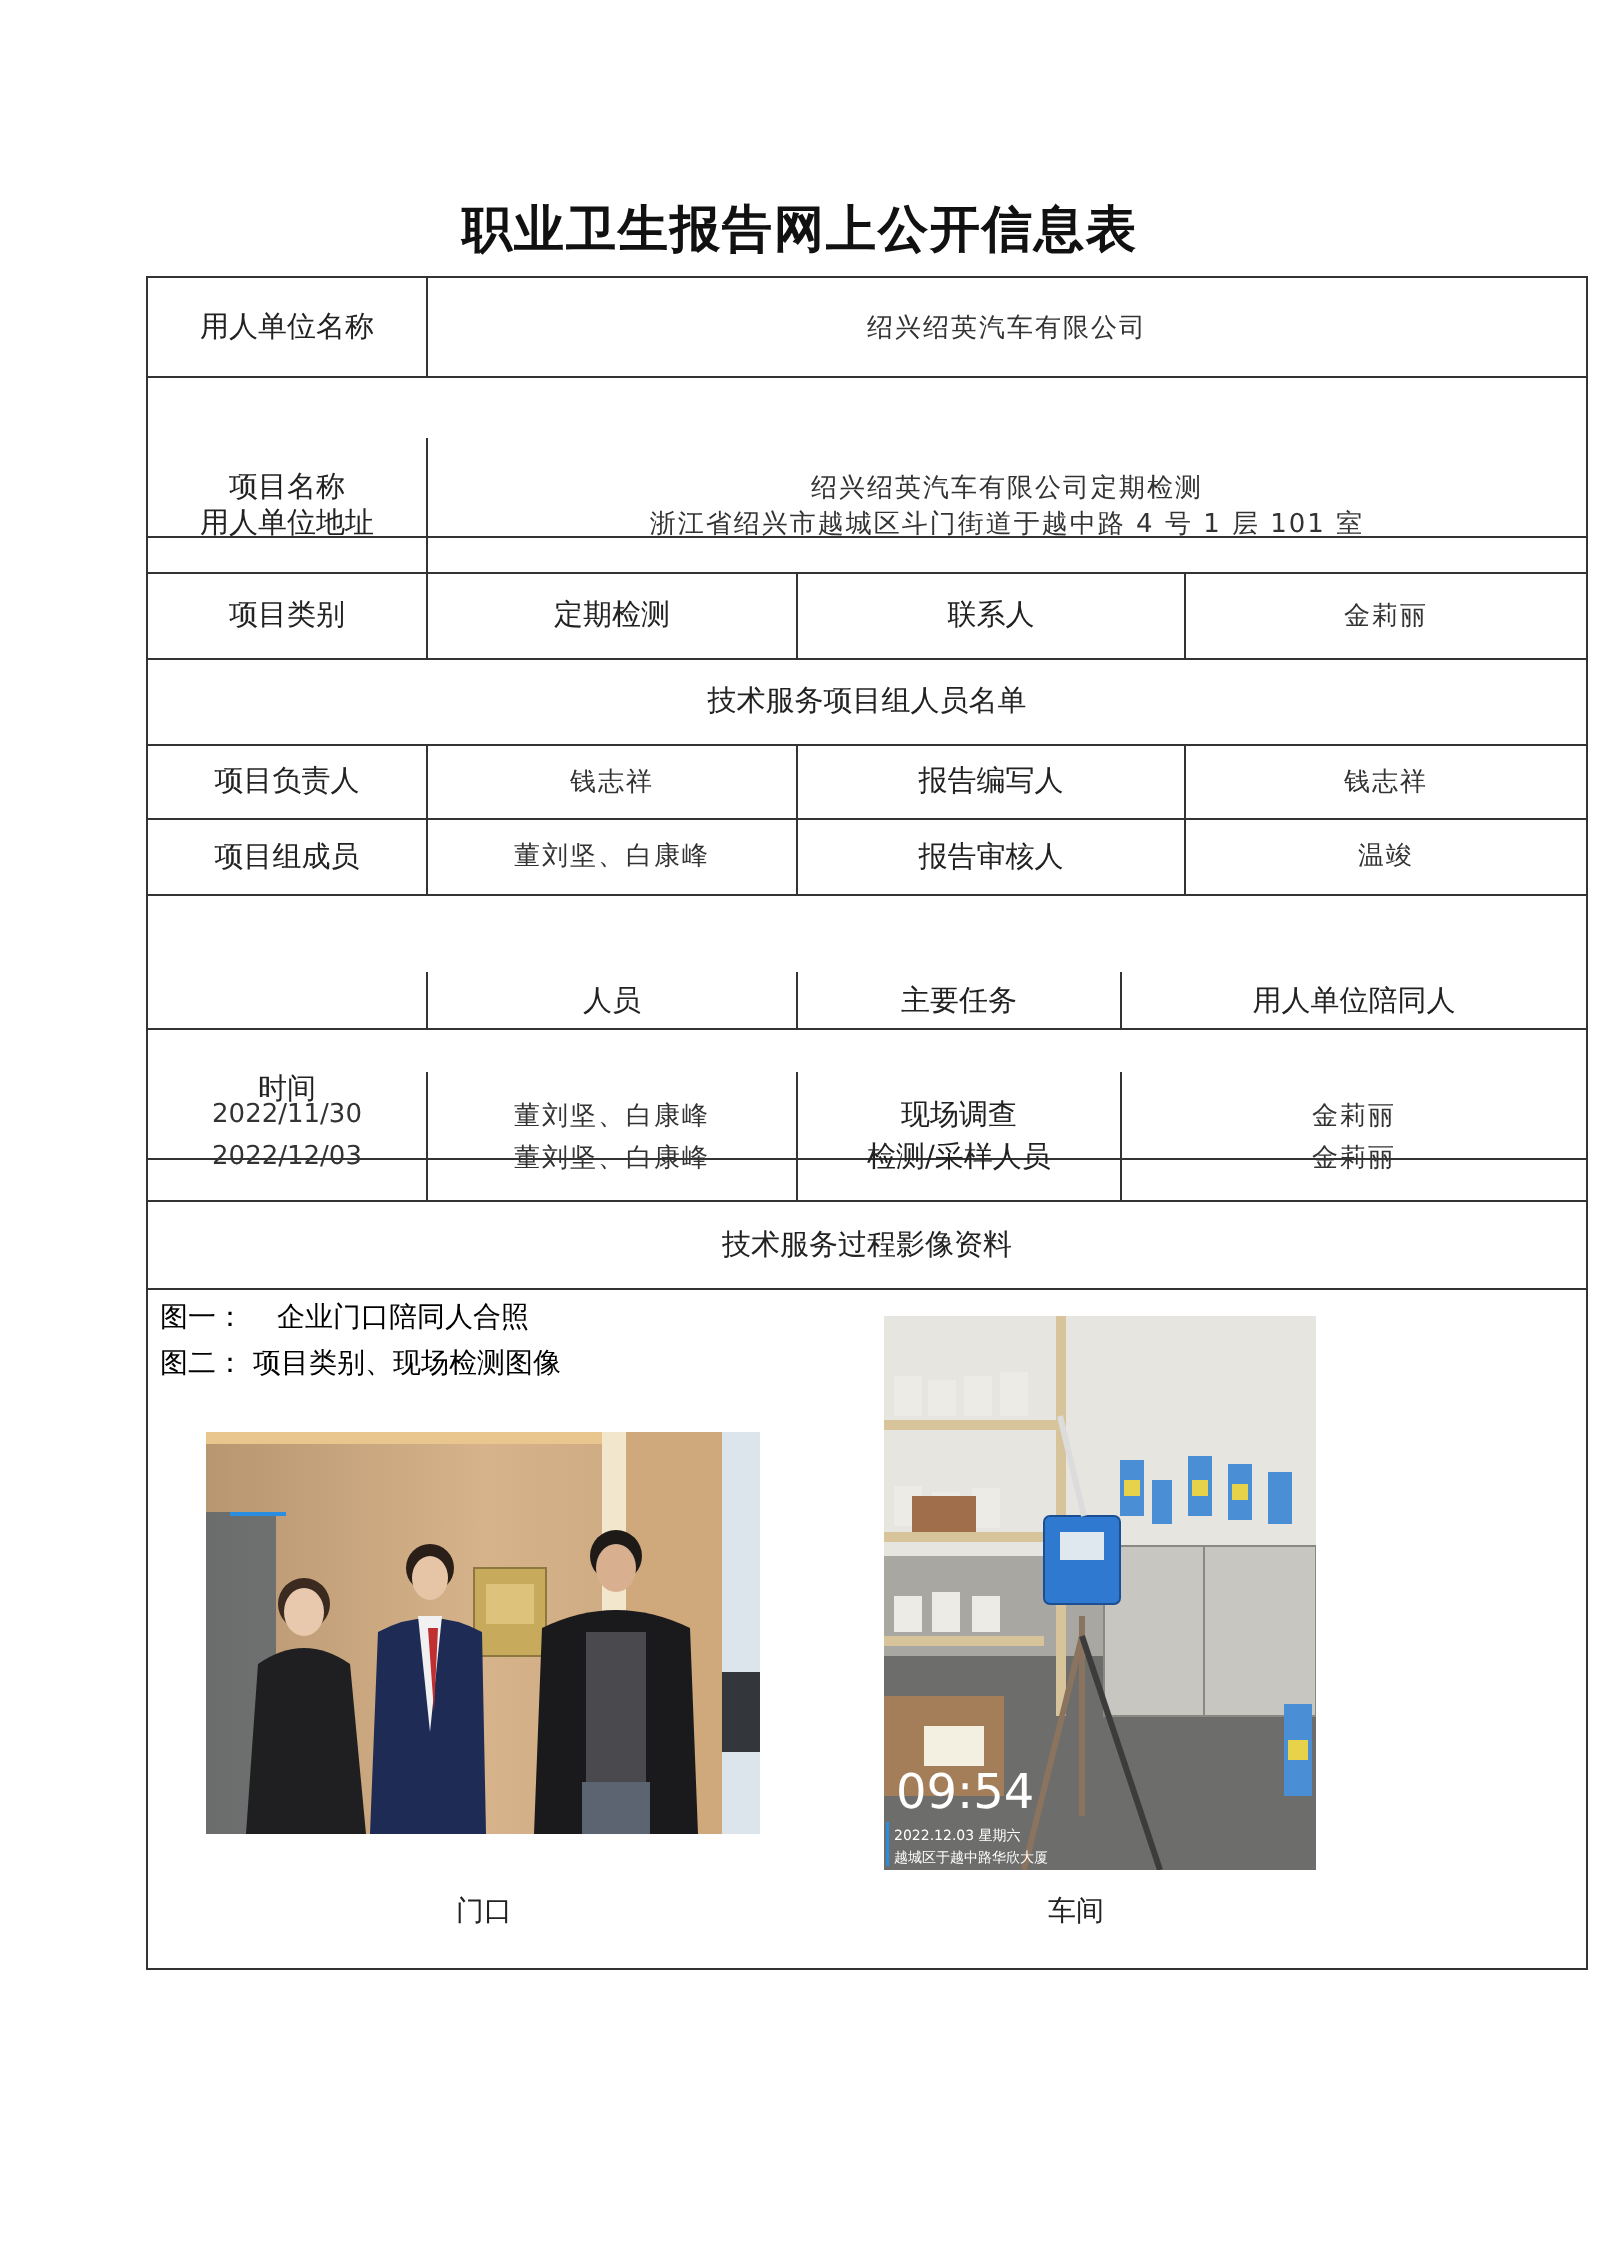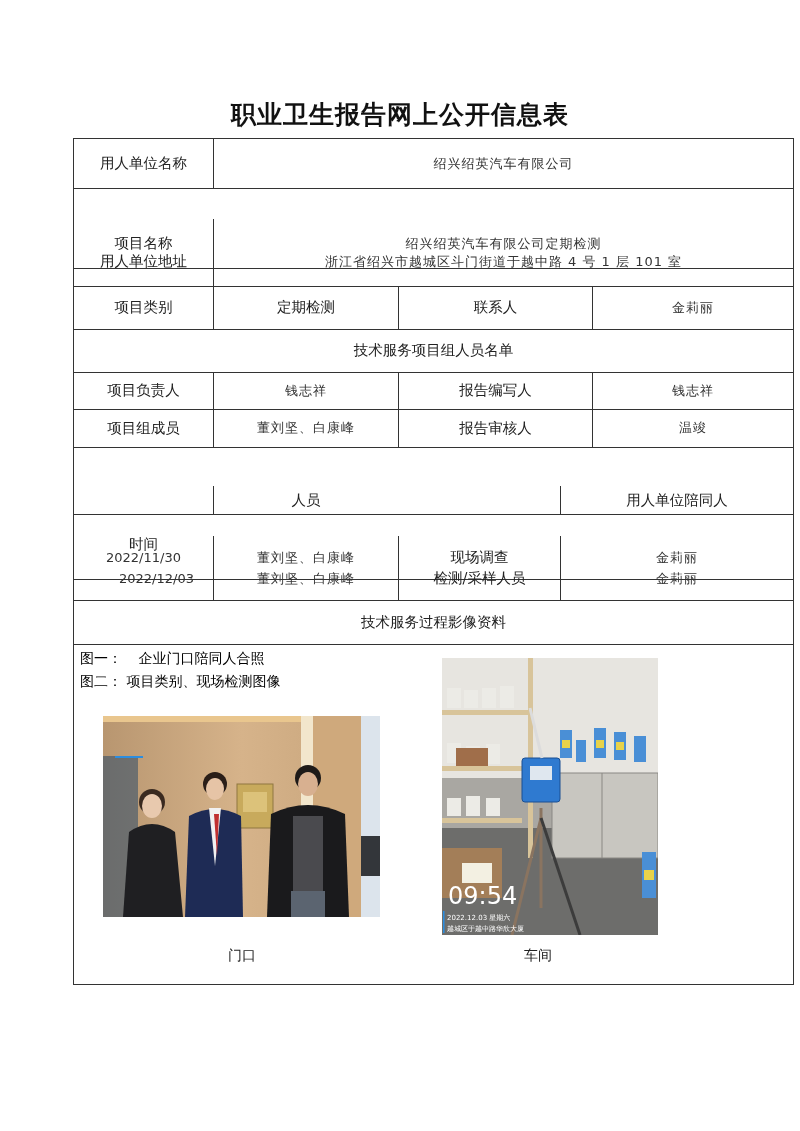--- a/index.html
+++ b/index.html
@@ -61,32 +61,33 @@
     <div class="cell lbl" style="left:0; width:139px;">项目组成员</div>
     <div class="cell bl val" style="left:139px; width:185px;">董刘坚、白康峰</div>
     <div class="cell bl lbl" style="left:324px; width:194px;">报告审核人</div>
     <div class="cell bl val" style="left:518px; right:0; width:auto;">温竣</div>
   </div>
 
 
   <div class="row" style="top:347px; height:29px;">
     <div class="cell lbl" style="left:0; width:139px;margin-top:44px;">时间</div>
     <div class="cell bl lbl" style="left:139px; width:185px;">人员</div>
+    <div class="cell bl lbl" style="left:324px; width:162px;">主要任务</div>
     <div class="cell bl lbl" style="left:486px; right:0; width:auto;">用人单位陪同人</div>
   </div>
 
   <div class="row" style="top:397px; height:44px;">
     <div class="cell val" style="left:0; width:139px; letter-spacing:0;">2022/11/30</div>
     <div class="cell bl val" style="left:139px; width:185px;">董刘坚、白康峰</div>
     <div class="cell bl lbl" style="left:324px; width:162px;">现场调查</div>
     <div class="cell bl val" style="left:486px; right:0; width:auto;">金莉丽</div>
   </div>
 
   <div class="row" style="top:418px; height:44px;">
-    <div class="cell val" style="left:13px; width:139px; letter-spacing:0;">2022/12/03</div>
+    <div class="cell val" style="left:0; width:139px; letter-spacing:0;">2022/12/03</div>
     <div class="cell bl val" style="left:139px; width:185px;">董刘坚、白康峰</div>
     <div class="cell bl lbl" style="left:324px; width:162px;">检测/采样人员</div>
     <div class="cell bl val" style="left:486px; right:0; width:auto;">金莉丽</div>
   </div>
 
   <div class="row" style="top:461px; height:45px;">
     <div class="cell full lbl">技术服务过程影像资料</div>
   </div>
 
   <div class="photo-area" style="top:506px; height:340px;">

